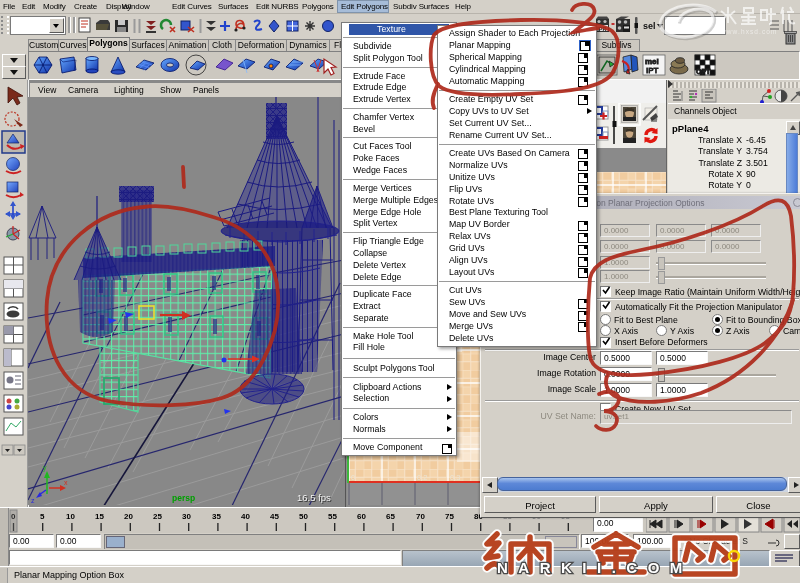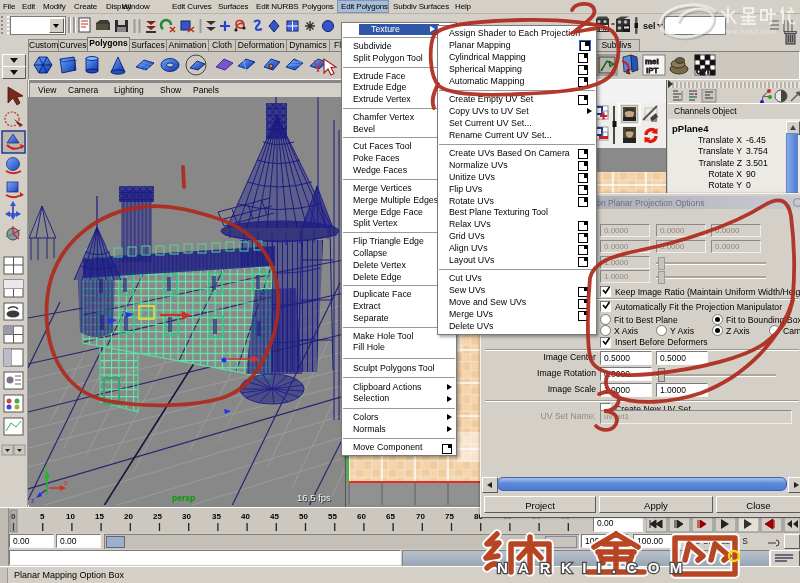--- a/index.html
+++ b/index.html
@@ -774,39 +774,39 @@
   <div class="abs" style="left:15px;top:0px;width:290px;height:14px;background:linear-gradient(180deg,#a8c4ee,#5d88d8 45%,#4d7cd0);border:1px solid #46639c;border-radius:6px;box-sizing:border-box;"></div>
   <div class="btn abs" style="left:306px;top:0px;width:14px;height:14px;">
           <div class="abs" style="left:5px;top:3.5px;width:0;height:0;border-left:5px solid #222;border-top:3.5px solid transparent;border-bottom:3.5px solid transparent;"></div>
         </div>
  </div>
  <div class="btn abs" style="left:3px;top:302px;width:112px;height:17px;text-align:center;font-size:9.5px;padding-top:3px;box-sizing:border-box;">Project</div>
  <div class="btn abs" style="left:118px;top:302px;width:114px;height:17px;text-align:center;font-size:9.5px;padding-top:3px;box-sizing:border-box;">Apply</div>
  <div class="btn abs" style="left:235px;top:302px;width:85px;height:17px;text-align:center;font-size:9.5px;padding-top:3px;box-sizing:border-box;">Close</div>
 </div>
 <div class="abs" style="left:341px;top:21.5px;width:116px;background:#fff;border:1px solid #7a7a7a;box-shadow:2px 2px 3px rgba(0,0,0,0.35);z-index:20;padding-top:1px;padding-bottom:1px;box-sizing:border-box;">
- <div class="mi" style="background:#3056A8;color:#fff;margin:0 17px;padding-left:12px;">Texture<span class="sar" style="border-left-color:#fff;"></span></div>
+ <div class="mi" style="background:#3056A8;color:#fff;margin:0 7px;padding-left:28px;">Texture<span class="sar" style="border-left-color:#fff;"></span></div>
  <div class="sep2"></div>
  <div class="mi">Subdivide</div>
  <div class="mi">Split Polygon Tool</div>
  <div class="sep2"></div>
  <div class="mi">Extrude Face</div>
  <div class="mi">Extrude Edge</div>
  <div class="mi">Extrude Vertex</div>
  <div class="sep2"></div>
  <div class="mi">Chamfer Vertex</div>
  <div class="mi">Bevel</div>
  <div class="sep2"></div>
  <div class="mi">Cut Faces Tool</div>
  <div class="mi">Poke Faces</div>
  <div class="mi">Wedge Faces</div>
  <div class="sep2"></div>
  <div class="mi">Merge Vertices</div>
  <div class="mi">Merge Multiple Edges</div>
- <div class="mi">Merge Edge Face</div>
+ <div class="mi">Merge Edge Hole</div>
  <div class="mi">Split Vertex</div>
  <div class="sep2"></div>
  <div class="mi">Flip Triangle Edge</div>
  <div class="mi">Collapse</div>
  <div class="mi">Delete Vertex</div>
  <div class="mi">Delete Edge</div>
  <div class="sep2"></div>
  <div class="mi">Duplicate Face</div>
  <div class="mi">Extract</div>
  <div class="mi">Separate</div>
@@ -820,35 +820,36 @@
  <div class="mi">Selection<span class="sar"></span></div>
  <div class="sep"></div>
  <div class="mi">Colors<span class="sar"></span></div>
  <div class="mi">Normals<span class="sar"></span></div>
  <div class="sep"></div>
  <div class="mi">Move Component<span class="ob" style="right:4px;"></span></div>
 </div>
 <div class="abs" style="left:437px;top:25px;width:160px;background:#fff;border:1px solid #7a7a7a;box-shadow:2px 2px 3px rgba(0,0,0,0.35);z-index:21;padding-top:2px;padding-bottom:1px;box-sizing:border-box;">
  <div class="mi">Assign Shader to Each Projection</div>
  <div class="mi">Planar Mapping<span class="abs" style="right:5px;top:0px;width:12px;height:11.5px;background:#2e62c8;"></span><span class="ob" style="right:6.5px;background:#fff;"></span></div>
+ <div class="mi">Spherical Mapping<span class="ob" style="right:8px;"></span></div>
  <div class="mi">Cylindrical Mapping<span class="ob" style="right:8px;"></span></div>
- <div class="mi">Spherical Mapping<span class="ob" style="right:8px;"></span></div>
  <div class="mi">Automatic Mapping<span class="ob" style="right:8px;"></span></div>
  <div class="sep"></div>
  <div class="mi">Create Empty UV Set<span class="ob" style="right:8px;"></span></div>
  <div class="mi">Copy UVs to UV Set<span class="sar"></span></div>
  <div class="mi">Set Current UV Set...</div>
  <div class="mi">Rename Current UV Set...</div>
  <div class="sep"></div>
  <div class="mi">Create UVs Based On Camera<span class="ob" style="right:8px;"></span></div>
  <div class="mi">Normalize UVs<span class="ob" style="right:8px;"></span></div>
  <div class="mi">Unitize UVs<span class="ob" style="right:8px;"></span></div>
  <div class="mi">Flip UVs<span class="ob" style="right:8px;"></span></div>
  <div class="mi">Rotate UVs<span class="ob" style="right:8px;"></span></div>
  <div class="mi">Best Plane Texturing Tool</div>
+ <div class="mi">Map UV Border<span class="ob" style="right:8px;"></span></div>
  <div class="mi">Relax UVs<span class="ob" style="right:8px;"></span></div>
  <div class="mi">Grid UVs<span class="ob" style="right:8px;"></span></div>
  <div class="mi">Align UVs<span class="ob" style="right:8px;"></span></div>
  <div class="mi">Layout UVs<span class="ob" style="right:8px;"></span></div>
  <div class="sep"></div>
  <div class="mi">Cut UVs</div>
  <div class="mi">Sew UVs<span class="ob" style="right:8px;"></span></div>
  <div class="mi">Move and Sew UVs<span class="ob" style="right:8px;"></span></div>
  <div class="mi">Merge UVs<span class="ob" style="right:8px;"></span></div>
  <div class="mi">Delete UVs</div>

